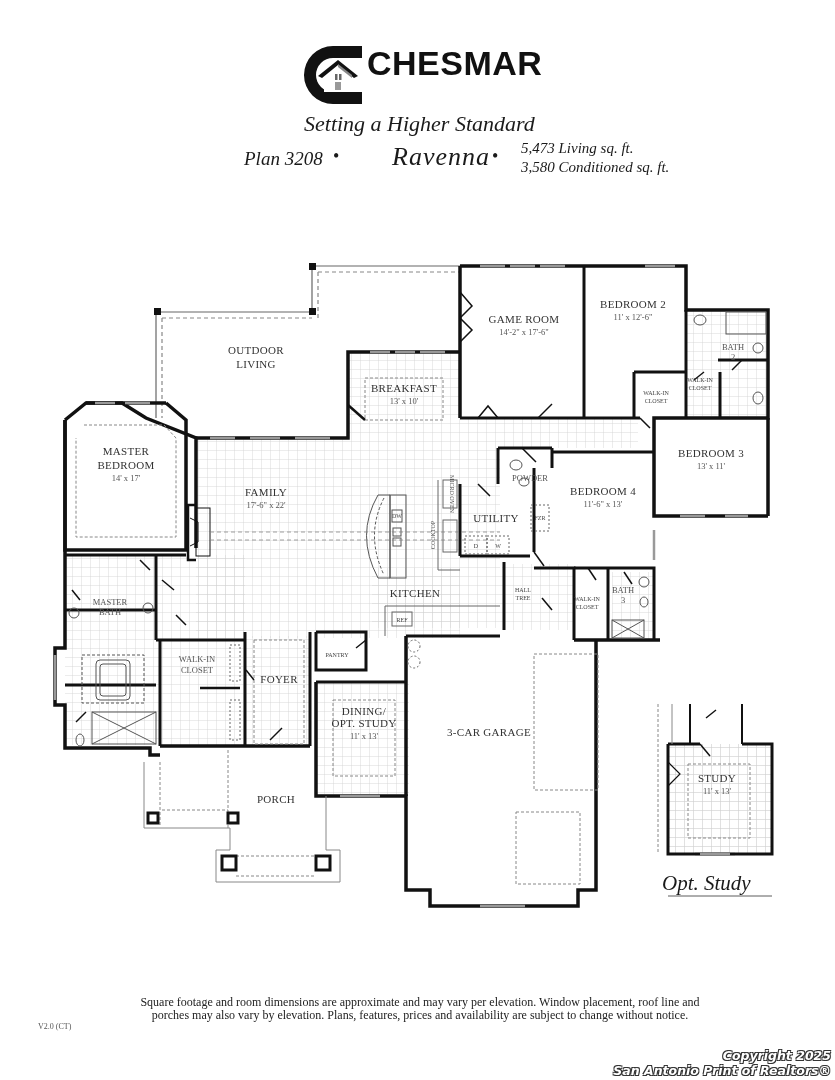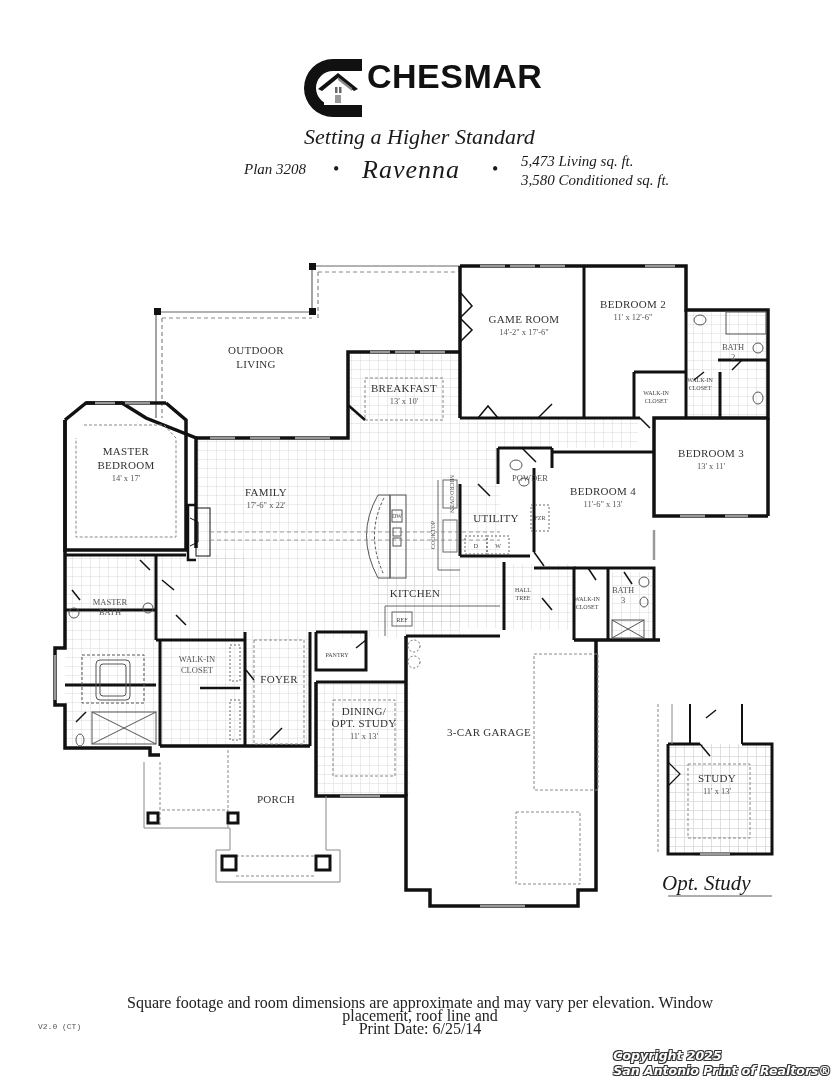--- a/index.html
+++ b/index.html
@@ -1,32 +1,32 @@
 <!DOCTYPE html>
 <html><head>
 <meta charset="utf-8">
 <style>
   html, body { margin: 0; padding: 0; background: #ffffff; }
   body { width: 835px; height: 1080px; position: relative; overflow: hidden; font-family: "Liberation Serif", "DejaVu Serif", serif; color: #1a1a1a; }
   .abs { position: absolute; }
-  #header { left: 0; top: 13px; width: 731px; height: 190px; }
+  #header { left: 0; top: 0; width: 731px; height: 190px; }
   .brand-line { font-family: "Liberation Sans", "DejaVu Sans", sans-serif; font-weight: 700; font-size: 34px; letter-spacing: 0.5px; line-height: 34px; color: #111; }
   .tagline { font-style: italic; font-size: 22px; color: #1a1a1a; }
-  .plan-num { font-style: italic; font-size: 15px; }
-  .plan-name { font-style: italic; font-size: 26px; letter-spacing: 1px; }
+  .plan-num { font-style: italic; font-size: 19px; }
+  .plan-name { font-style: italic; font-size: 26px; letter-spacing: 1px; margin-left: 30px; }
   .bullet { font-size: 18px; }
   .sqft { font-style: italic; font-size: 15px; line-height: 18px; }
   svg text { font-family: "Liberation Serif", "DejaVu Serif", serif; fill: #333; }
   .room-label { font-size: 11px; letter-spacing: 0.3px; }
   .room-dim { font-size: 8.5px; fill: #555; }
   .small-label { font-size: 6px; fill: #444; }
   .opt-study-caption { font-style: italic; font-size: 21px; }
-  .disclaimer { font-size: 16px; line-height: 13px; text-align: center; color: #222; }
-  .version { font-family: Liberation Mono, monospace; font-size: 8px; color: #555; }
-  .copyright { font-family: "DejaVu Sans", sans-serif; font-weight: 700; font-style: italic; font-size: 12.5px; color: #fff; line-height: 15px;
+  .disclaimer { font-size: 12px; line-height: 13px; text-align: center; color: #222; }
+  .version { font-family: Liberation Serif, serif; font-size: 8px; color: #555; }
+  .copyright { font-family: "DejaVu Sans", sans-serif; font-weight: 700; font-style: italic; font-size: 12.5px; color: #fff; text-align: right; line-height: 15px;
     text-shadow: -1px -1px 0 #333, 1px -1px 0 #333, -1px 1px 0 #333, 1px 1px 0 #333; }
 </style>
 </head>
 <body>
 
 <div id="header" class="abs">
 
   <div class="abs" style="left:302px; top:44px; width:62px; height:62px;">
     <svg width="62" height="62" viewBox="0 0 62 62">
       <path d="M31 2 A29 29 0 1 0 31 60 L60 60 L60 48 L31 48 A17 17 0 0 1 31 14 L60 14 L60 2 Z" fill="#111"></path>
@@ -379,19 +379,19 @@
   <text x="717" y="782" class="room-label" text-anchor="middle">STUDY</text>
   <text x="717" y="794" class="room-dim" text-anchor="middle">11' x 13'</text>
 </svg>
 </div>
 
 <div class="abs opt-study-caption" style="left:662px; top:871px;">Opt. Study</div>
 
 <div class="abs version" style="left:38px; top:1022px;">V2.0  (CT)</div>
 <div class="abs disclaimer" style="left:120px; top:996px; width:600px;">
   <div>Square footage and room dimensions are approximate and may vary per elevation. Window placement, roof line and</div>
-  <div>Print Date: 6/25/14</div>
+  <div>porches may also vary by elevation. Plans, features, prices and availability are subject to change without notice.</div>
 </div>
 
 <div class="abs copyright" style="right:4px; top:1048px;">
   <div>Copyright 2025</div>
   <div>San Antonio Print of Realtors®</div>
 </div>
 
 </body></html>

